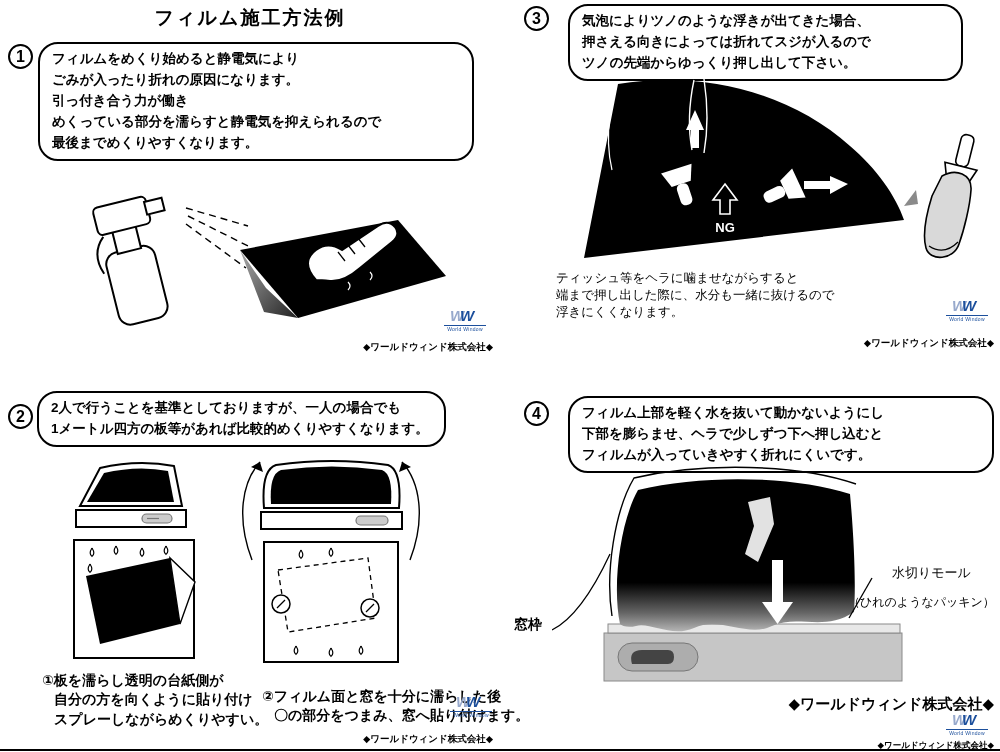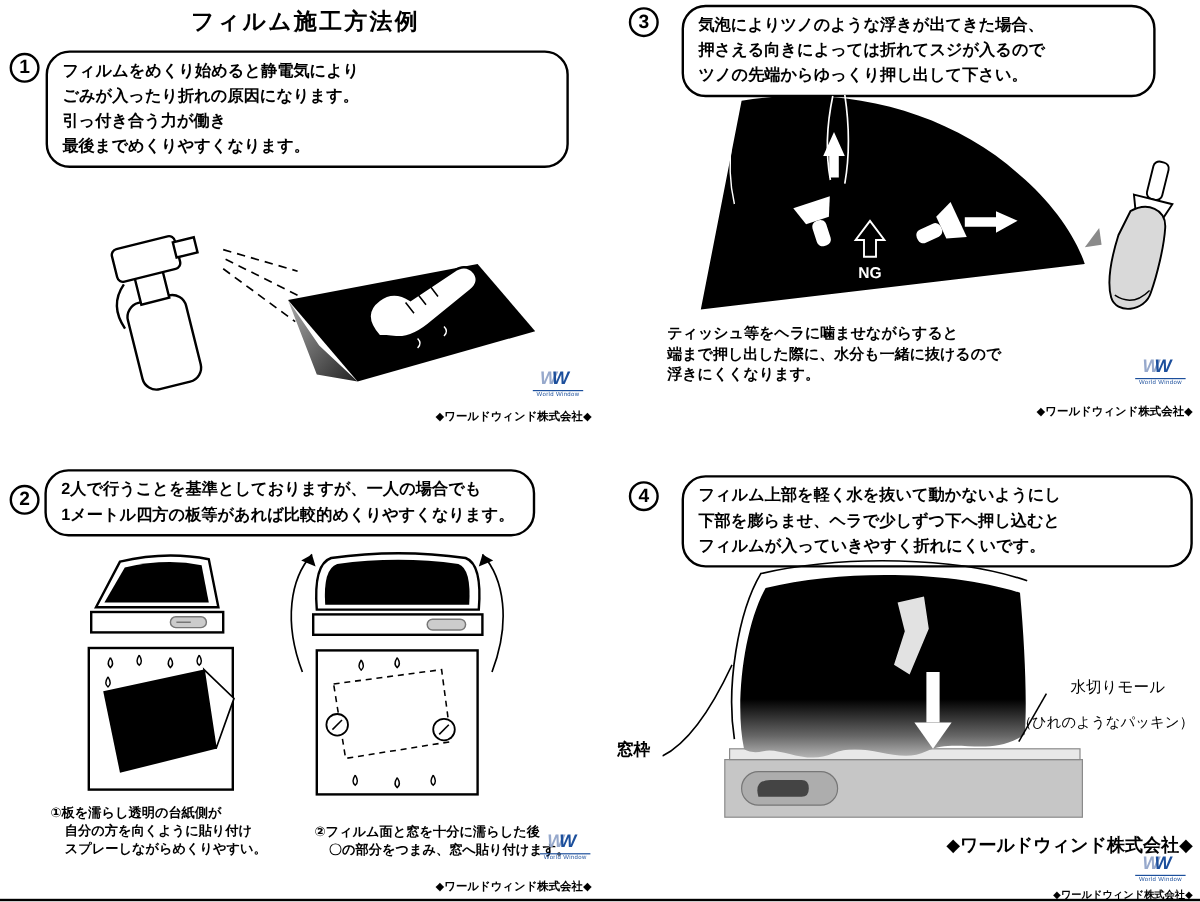--- a/index.html
+++ b/index.html
@@ -1,28 +1,28 @@
 <!DOCTYPE html>
 <html><head>
 <meta charset="utf-8">
 <title>フィルム施工方法例</title>
 <style>
   *{margin:0;padding:0;box-sizing:border-box}
   html,body{background:#fff}
   body{width:1000px;height:752px;position:relative;color:#000;
        font-family:"Liberation Sans","DejaVu Sans",sans-serif;overflow:hidden}
   .abs{position:absolute}
-  .page-title{font-size:19px;font-weight:bold;letter-spacing:2px;text-align:right}
+  .page-title{font-size:19px;font-weight:bold;letter-spacing:2px;text-align:center}
   .cnum{width:25px;height:25px;border:2px solid #000;border-radius:50%;
         display:flex;align-items:center;justify-content:center;
         font-size:16px;font-weight:bold;background:#fff}
   .bubble{border:2px solid #000;border-radius:20px;background:#fff;
           padding:5px 12px;font-weight:bold;font-size:13.5px;line-height:1.55}
-  .note{font-size:12.5px;font-weight:bold;line-height:1.36}
-  .caption{font-size:11px;font-weight:bold;line-height:1.38}
+  .note{font-size:12.5px;font-weight:normal;line-height:1.36}
+  .caption{font-size:14px;font-weight:bold;line-height:1.38}
   .caption .ind{margin-left:12px}
   .small-company{font-size:9.5px;font-weight:bold;white-space:nowrap}
   .company-bold{font-size:15px;font-weight:bold;text-align:right;white-space:nowrap}
   .label-bold{font-size:14px;font-weight:bold;white-space:nowrap}
   .label-plain{font-size:13px;white-space:nowrap}
   .label-plain-sm{font-size:12px;white-space:nowrap}
   .ww-logo{width:42px;text-align:center;line-height:1}
   .ww-ws{position:relative;height:15px}
   .ww-w1{position:absolute;left:6px;top:0;font-size:15px;font-weight:bold;
          font-style:italic;color:#97a9cc}
@@ -37,20 +37,21 @@
 <body>
 
 <div class="abs page-title" style="left:150px;top:5px;width:200px">フィルム施工方法例</div>
 
 <div class="abs cnum" style="left:8px;top:44px">1</div>
 
 <div class="abs bubble" style="left:38px;top:42px;width:436px">
   <div>フィルムをめくり始めると静電気により</div>
   <div>ごみが入ったり折れの原因になります。</div>
   <div>引っ付き合う力が働き</div>
+  <div>めくっている部分を濡らすと静電気を抑えられるので</div>
   <div>最後までめくりやすくなります。</div>
 </div>
 
 <svg class="abs" style="left:48px;top:160px" width="430" height="198" viewBox="0 0 430 198">
   <defs>
     <linearGradient id="peelGrad" x1="0" y1="0" x2="1" y2="1">
       <stop offset="0" stop-color="#aaa"></stop>
         <stop offset="1" stop-color="#222"></stop>
     </linearGradient>
   </defs>

